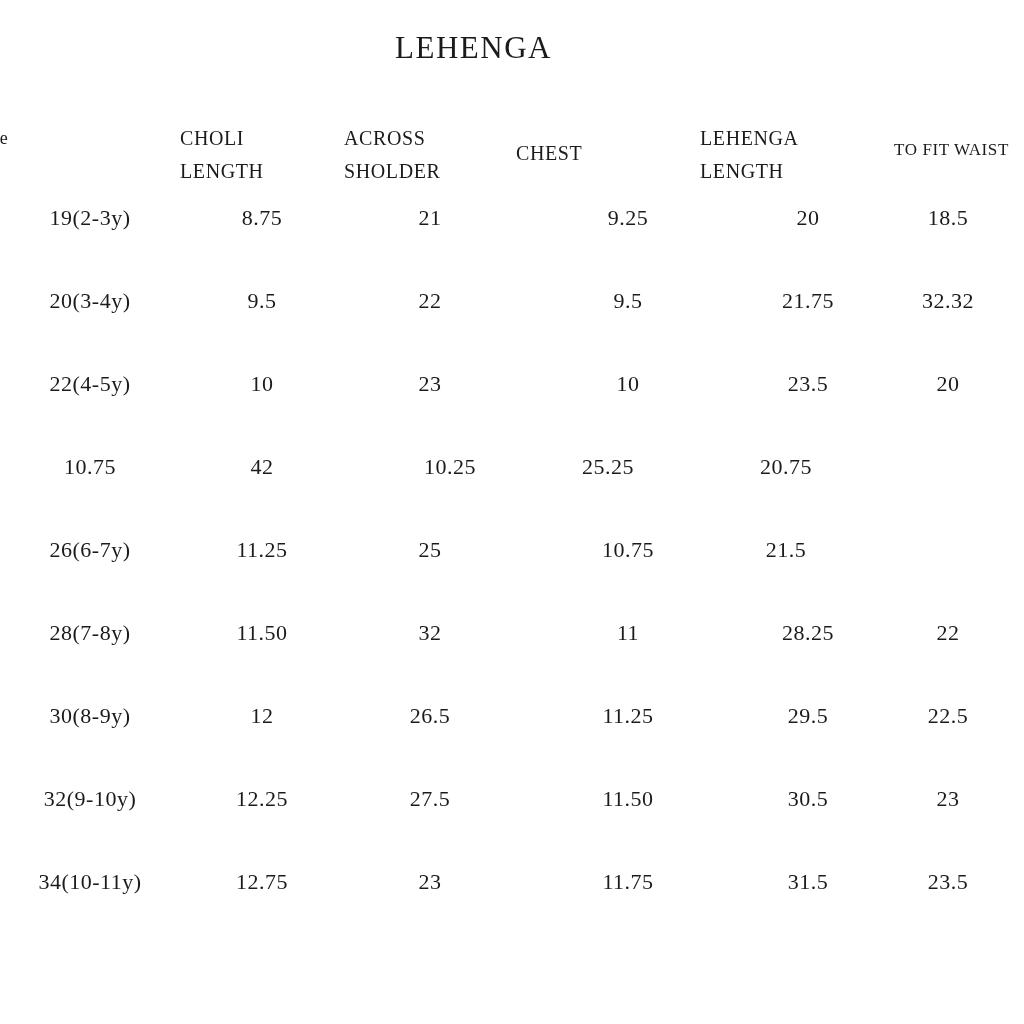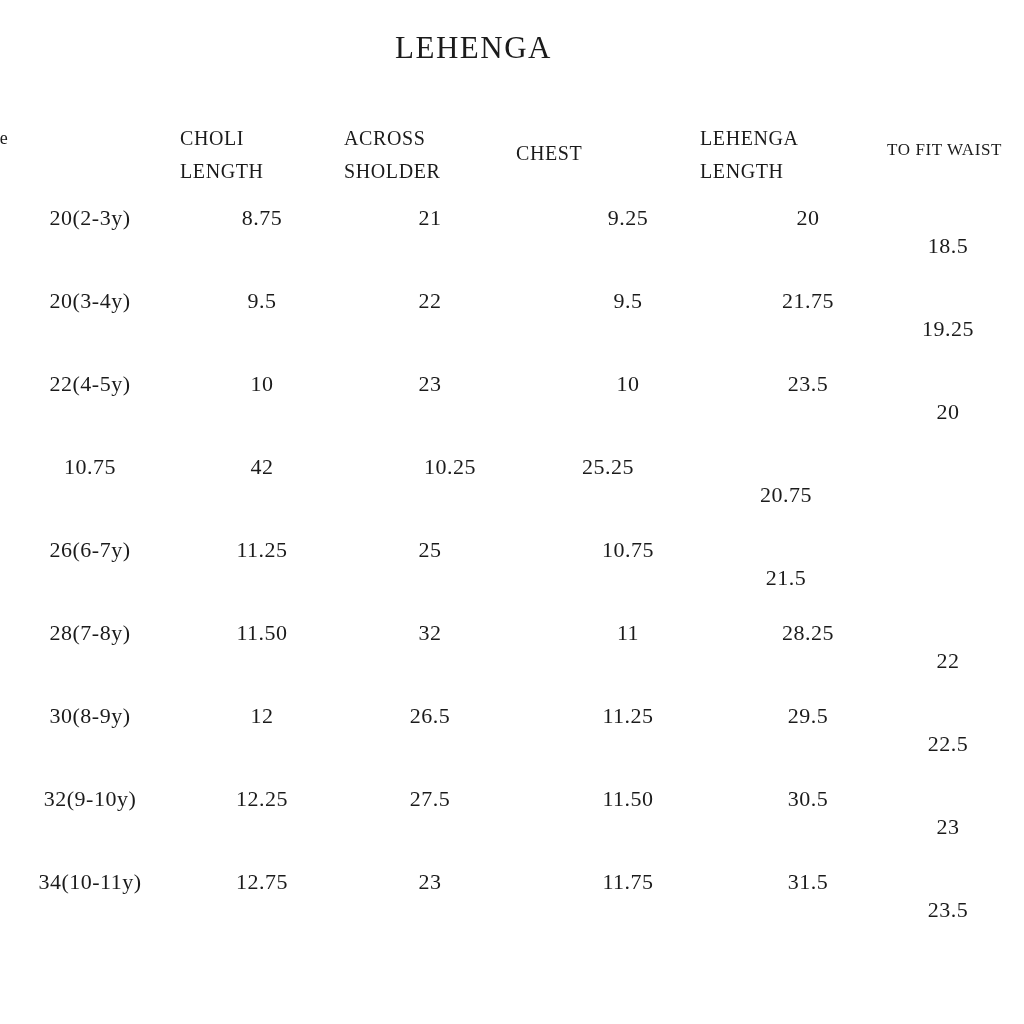--- a/index.html
+++ b/index.html
@@ -71,21 +71,21 @@
     line-height: 22px;
     padding-top: 25px;
   }
   
   .vcell {
     font-size: 22px;
     letter-spacing: 0.5px;
   }
   
   .c4.vcell { transform: translateX(20px); text-align: center; }
-  .c6 { transform: translateX(-22px); align-items: flex-end; }
+  .c6 { transform: translateX(-22px); }
   .h-waist.c6 { transform: translateX(-22px); }
 </style>
 </head>
 <body>
 
 <div class="page">
 
   <div class="title">LEHENGA</div>
 
   <div class="size-table">
@@ -108,35 +108,35 @@
       <div class="cell hcell c5">
         <span>LEHENGA</span>
         <span>LENGTH</span>
       </div>
       <div class="cell hcell h-waist c6">
         <span>TO FIT WAIST</span>
       </div>
     </div>
 
     <div class="trow data-row">
-      <div class="cell vcell c1">20(2-3y)</div>
+      <div class="cell vcell c1">19(2-3y)</div>
       <div class="cell vcell c2">8.75</div>
       <div class="cell vcell c3">21</div>
       <div class="cell vcell c4">9.25</div>
       <div class="cell vcell c5">20</div>
       <div class="cell vcell c6">18.5</div>
     </div>
 
     <div class="trow data-row">
       <div class="cell vcell c1">20(3-4y)</div>
       <div class="cell vcell c2">9.5</div>
       <div class="cell vcell c3">22</div>
       <div class="cell vcell c4">9.5</div>
       <div class="cell vcell c5">21.75</div>
-      <div class="cell vcell c6">19.25</div>
+      <div class="cell vcell c6">32.32</div>
     </div>
 
     <div class="trow data-row">
       <div class="cell vcell c1">22(4-5y)</div>
       <div class="cell vcell c2">10</div>
       <div class="cell vcell c3">23</div>
       <div class="cell vcell c4">10</div>
       <div class="cell vcell c5">23.5</div>
       <div class="cell vcell c6">20</div>
     </div>

